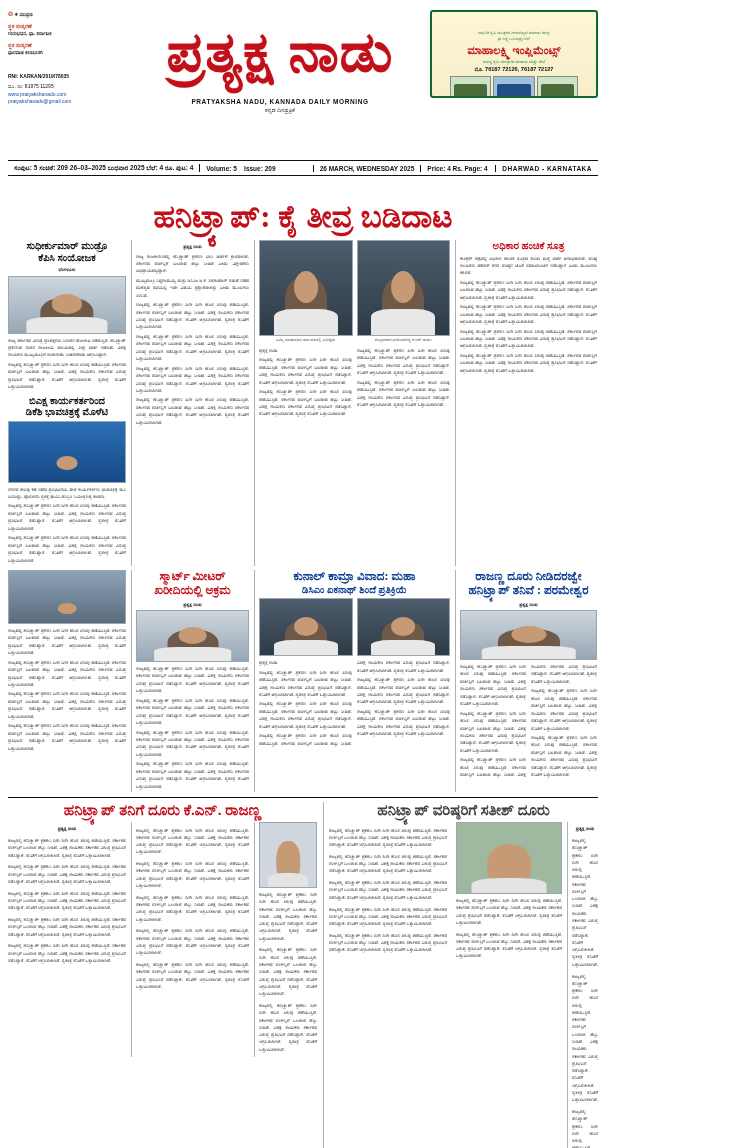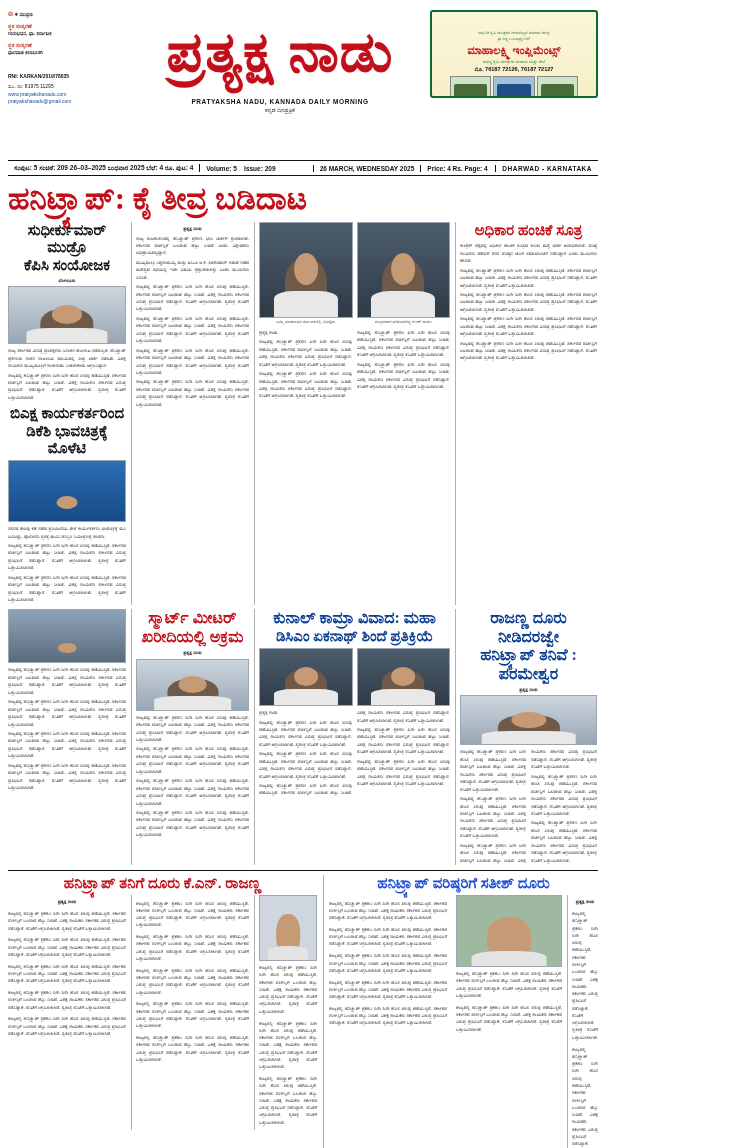--- a/index.html
+++ b/index.html
@@ -59,21 +59,21 @@
     display:flex; align-items:center; border-top:1.5px solid #111; border-bottom:1.5px solid #111;
     height:16px; font-size:6.5px; font-weight:bold; margin-top:2px;
   }
   .infobar > div { padding:0 6px; white-space:nowrap; }
   .ib-1 { width:230px; border-right:1px solid #111; }
   .ib-2 { width:170px; border-right:1px solid #111; }
   .ib-3 { width:160px; border-right:1px solid #111; }
   .ib-4 { flex:1; text-align:center; letter-spacing:.5px; }
 
   
-  .headline-wrap { margin-top:6px; }
+  .headline-wrap { text-align:center; margin-top:24px; }
   .headline {
     font-family:"Liberation Serif", serif;
     font-size:31px; font-weight:bold; color:#c2101a; line-height:1.1;
   }
   .subhead {
     margin-top:5px; font-size:11px; font-weight:bold; color:#0b3d91;
     border-top:1px solid #0b3d91; border-bottom:1px solid #0b3d91;
     padding:2px 0; line-height:1.3;
   }
 
@@ -84,22 +84,22 @@
   .c2 { width:118px; }
   .c3 { width:196px; }
   .c5 { width:142px; }
 
   .sec-title {
     font-family:"Liberation Serif", serif; font-weight:bold;
     color:#111; text-align:center; line-height:1.15;
   }
   .sec-title.red { color:#c2101a; }
   .sec-title.blue { color:#0b3d91; }
-  .t13 { font-size:16px; }
-  .t11 { font-size:15px; }
+  .t13 { font-size:12px; }
+  .t11 { font-size:10px; }
   .byline { font-size:4.6px; font-weight:bold; text-align:center; margin:3px 0 2px; }
 
   .photo { width:100%; background:#b9c4cf; position:relative; overflow:hidden; border:0.5px solid #9aa6b2; }
   .photo .sky { position:absolute; inset:0; background:linear-gradient(#cdd6de,#98a6b4); }
   .photo .head { position:absolute; left:50%; transform:translateX(-50%); bottom:0; width:46%; height:62%;
                  background:#6f5a4a; border-radius:40% 40% 0 0; }
   .photo .face { position:absolute; left:50%; transform:translateX(-50%); bottom:34%; width:26%; height:34%;
                  background:#c79a76; border-radius:50%; }
   .photo .shirt { position:absolute; left:50%; transform:translateX(-50%); bottom:0; width:70%; height:28%;
                   background:#e8e8e8; border-radius:30% 30% 0 0; }
@@ -113,21 +113,21 @@
   .textblk { column-gap:4px; }
   .two-col { column-count:2; column-gap:5px; }
 
   .divider-h { border-top:1.2px solid #111; margin:5px 0 4px; }
   .vline { border-left:0.6px solid #b0b0b0; }
 
   .bottom-band { display:flex; gap:6px; margin-top:4px; }
   .bb-left { width:370px; }
   .bb-right { flex:1; }
   .bb-title { text-align:center; font-family:"Liberation Serif",serif; font-weight:bold; font-size:15px; color:#c2101a; }
-  .bb-title.blue { color:#1d4ed8; }
+  .bb-title.blue { color:#404040; }
 
   .mini-cols { display:flex; gap:5px; margin-top:3px; }
   .mini { font-size:4.5px; line-height:1.62; text-align:justify; }
 
   .portrait { width:100%; height:66px; background:#cfd6dd; border:0.5px solid #9aa6b2; position:relative; overflow:hidden; }
   .portrait .f { position:absolute; left:50%; transform:translateX(-50%); bottom:6px; width:42%; height:62%; background:#c79a76; border-radius:46% 46% 38% 38%; }
   .portrait .b { position:absolute; left:50%; transform:translateX(-50%); bottom:0; width:72%; height:22%; background:#e4e4e4; border-radius:40% 40% 0 0; }
 </style>
 </head>
 <body>

